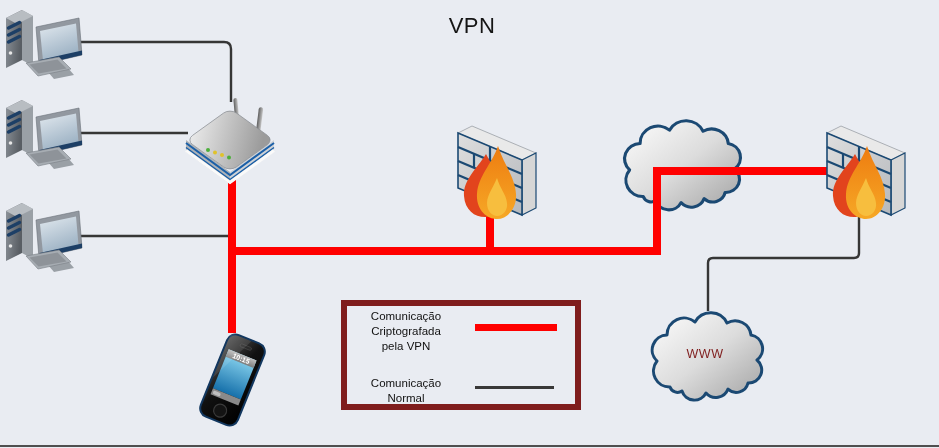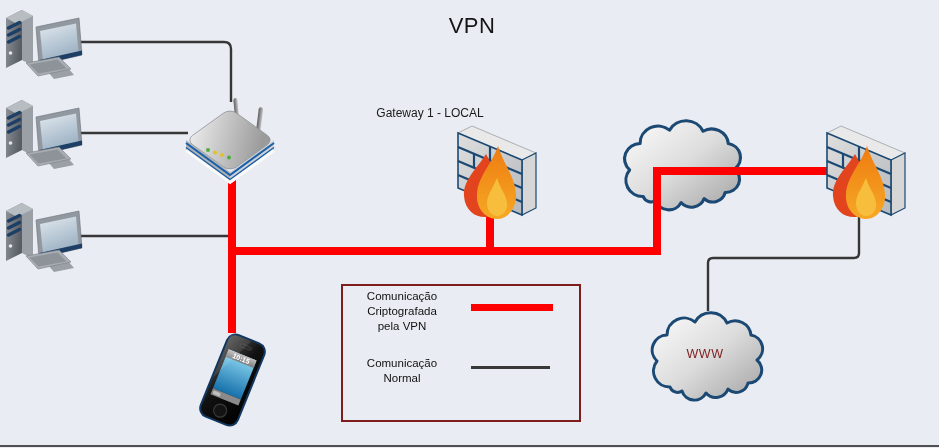--- a/index.html
+++ b/index.html
@@ -5,22 +5,22 @@
   html,body{margin:0;padding:0;}
   body{font-family:"Liberation Sans", sans-serif;}
   .canvas{position:relative;width:939px;height:448px;background:#e9ecf2;overflow:hidden;}
   .canvas svg{position:absolute;left:0;top:0;}
   .title{position:absolute;left:417px;top:13px;width:110px;text-align:center;
          font-size:22px;color:#151515;letter-spacing:0.5px;}
   .nodelabel{position:absolute;font-size:12px;color:#1a1a1a;text-align:center;}
   .g1{left:365px;top:106px;width:130px;}
   .g2{left:777px;top:98px;width:152px;}
   .www{left:671px;top:347px;width:68px;font-size:12.5px;letter-spacing:0.5px;color:#7f1d1d;}
-  .legend{position:absolute;left:341px;top:284px;width:240px;height:138px;
-          border:2px solid #7f1d1d;box-sizing:border-box;background:transparent;}
+  .legend{position:absolute;left:341px;top:300px;width:240px;height:110px;
+          border:6px solid #7f1d1d;box-sizing:border-box;background:transparent;}
   .ltext{position:absolute;left:6px;width:106px;text-align:center;font-size:11.5px;
          line-height:15px;color:#111;white-space:pre-line;}
   .l1{top:3px;}
   .l2{top:70px;}
   .swatch{position:absolute;}
   .swatch.red{left:128px;top:18px;width:82px;height:7px;background:#ff0000;}
   .swatch.black{left:128px;top:80px;width:79px;height:3px;background:#383838;}
   .bottom-edge{position:absolute;left:0;top:445px;width:939px;height:2px;background:#4f4f4f;}
   .phone-time{font-size:7px;font-weight:bold;fill:#ffffff;}
 </style>
@@ -197,21 +197,20 @@
     <rect x="-15" y="-27" width="30" height="8" fill="url(#statusG)"></rect>
     <text x="0" y="-20.7" text-anchor="middle" class="phone-time">10:15</text>
     <rect x="-15" y="15" width="30" height="6.5" fill="#8a8a8a"></rect>
     <rect x="-13.5" y="16.6" width="8" height="3.6" rx="1.8" fill="#bfbfbf"></rect>
     <circle cx="0" cy="33" r="6.5" fill="#141414" stroke="#3a3a3a" stroke-width="1.2"></circle>
     <path d="M-19,-43 L3,-43 L-19,5 Z" fill="#ffffff" opacity="0.10"></path>
   </g>
 </svg>
 
   <div class="title">VPN</div>
-  <div class="nodelabel g1">Gateway 1 - LOCAL</div>
   <div class="nodelabel www">WWW</div>
 
   <div class="legend">
     <div class="ltext l1">Comunicação
 Criptografada
 pela VPN</div>
     <div class="swatch red"></div>
     <div class="ltext l2">Comunicação
 Normal</div>
     <div class="swatch black"></div>

